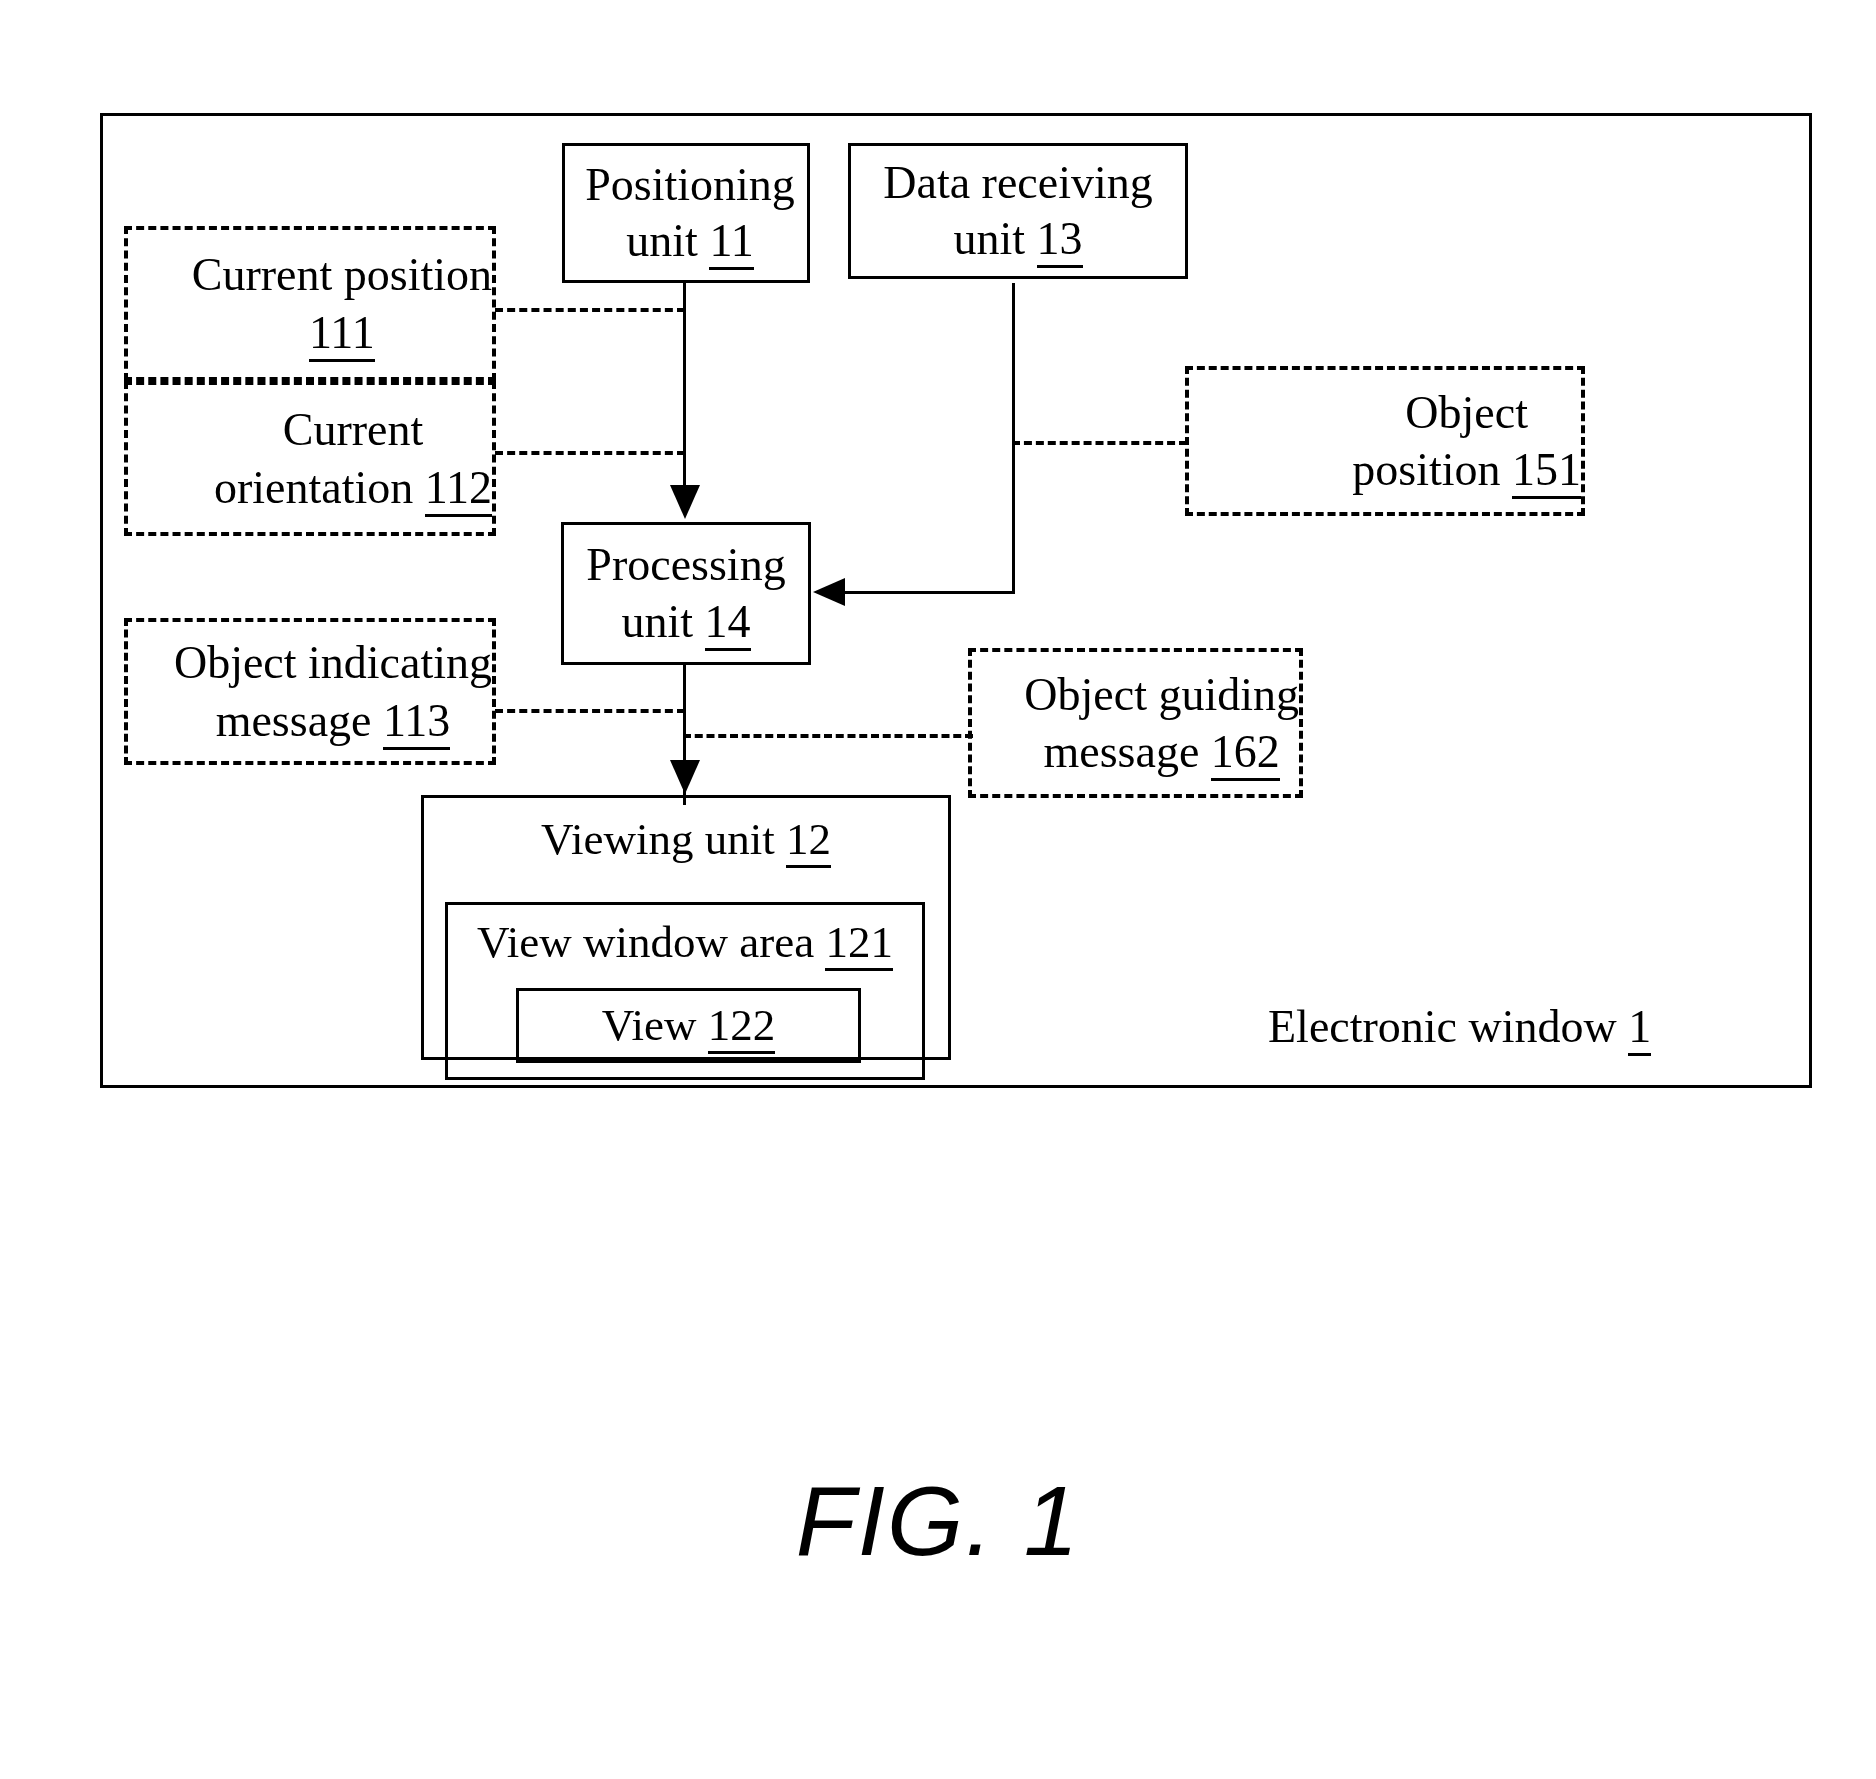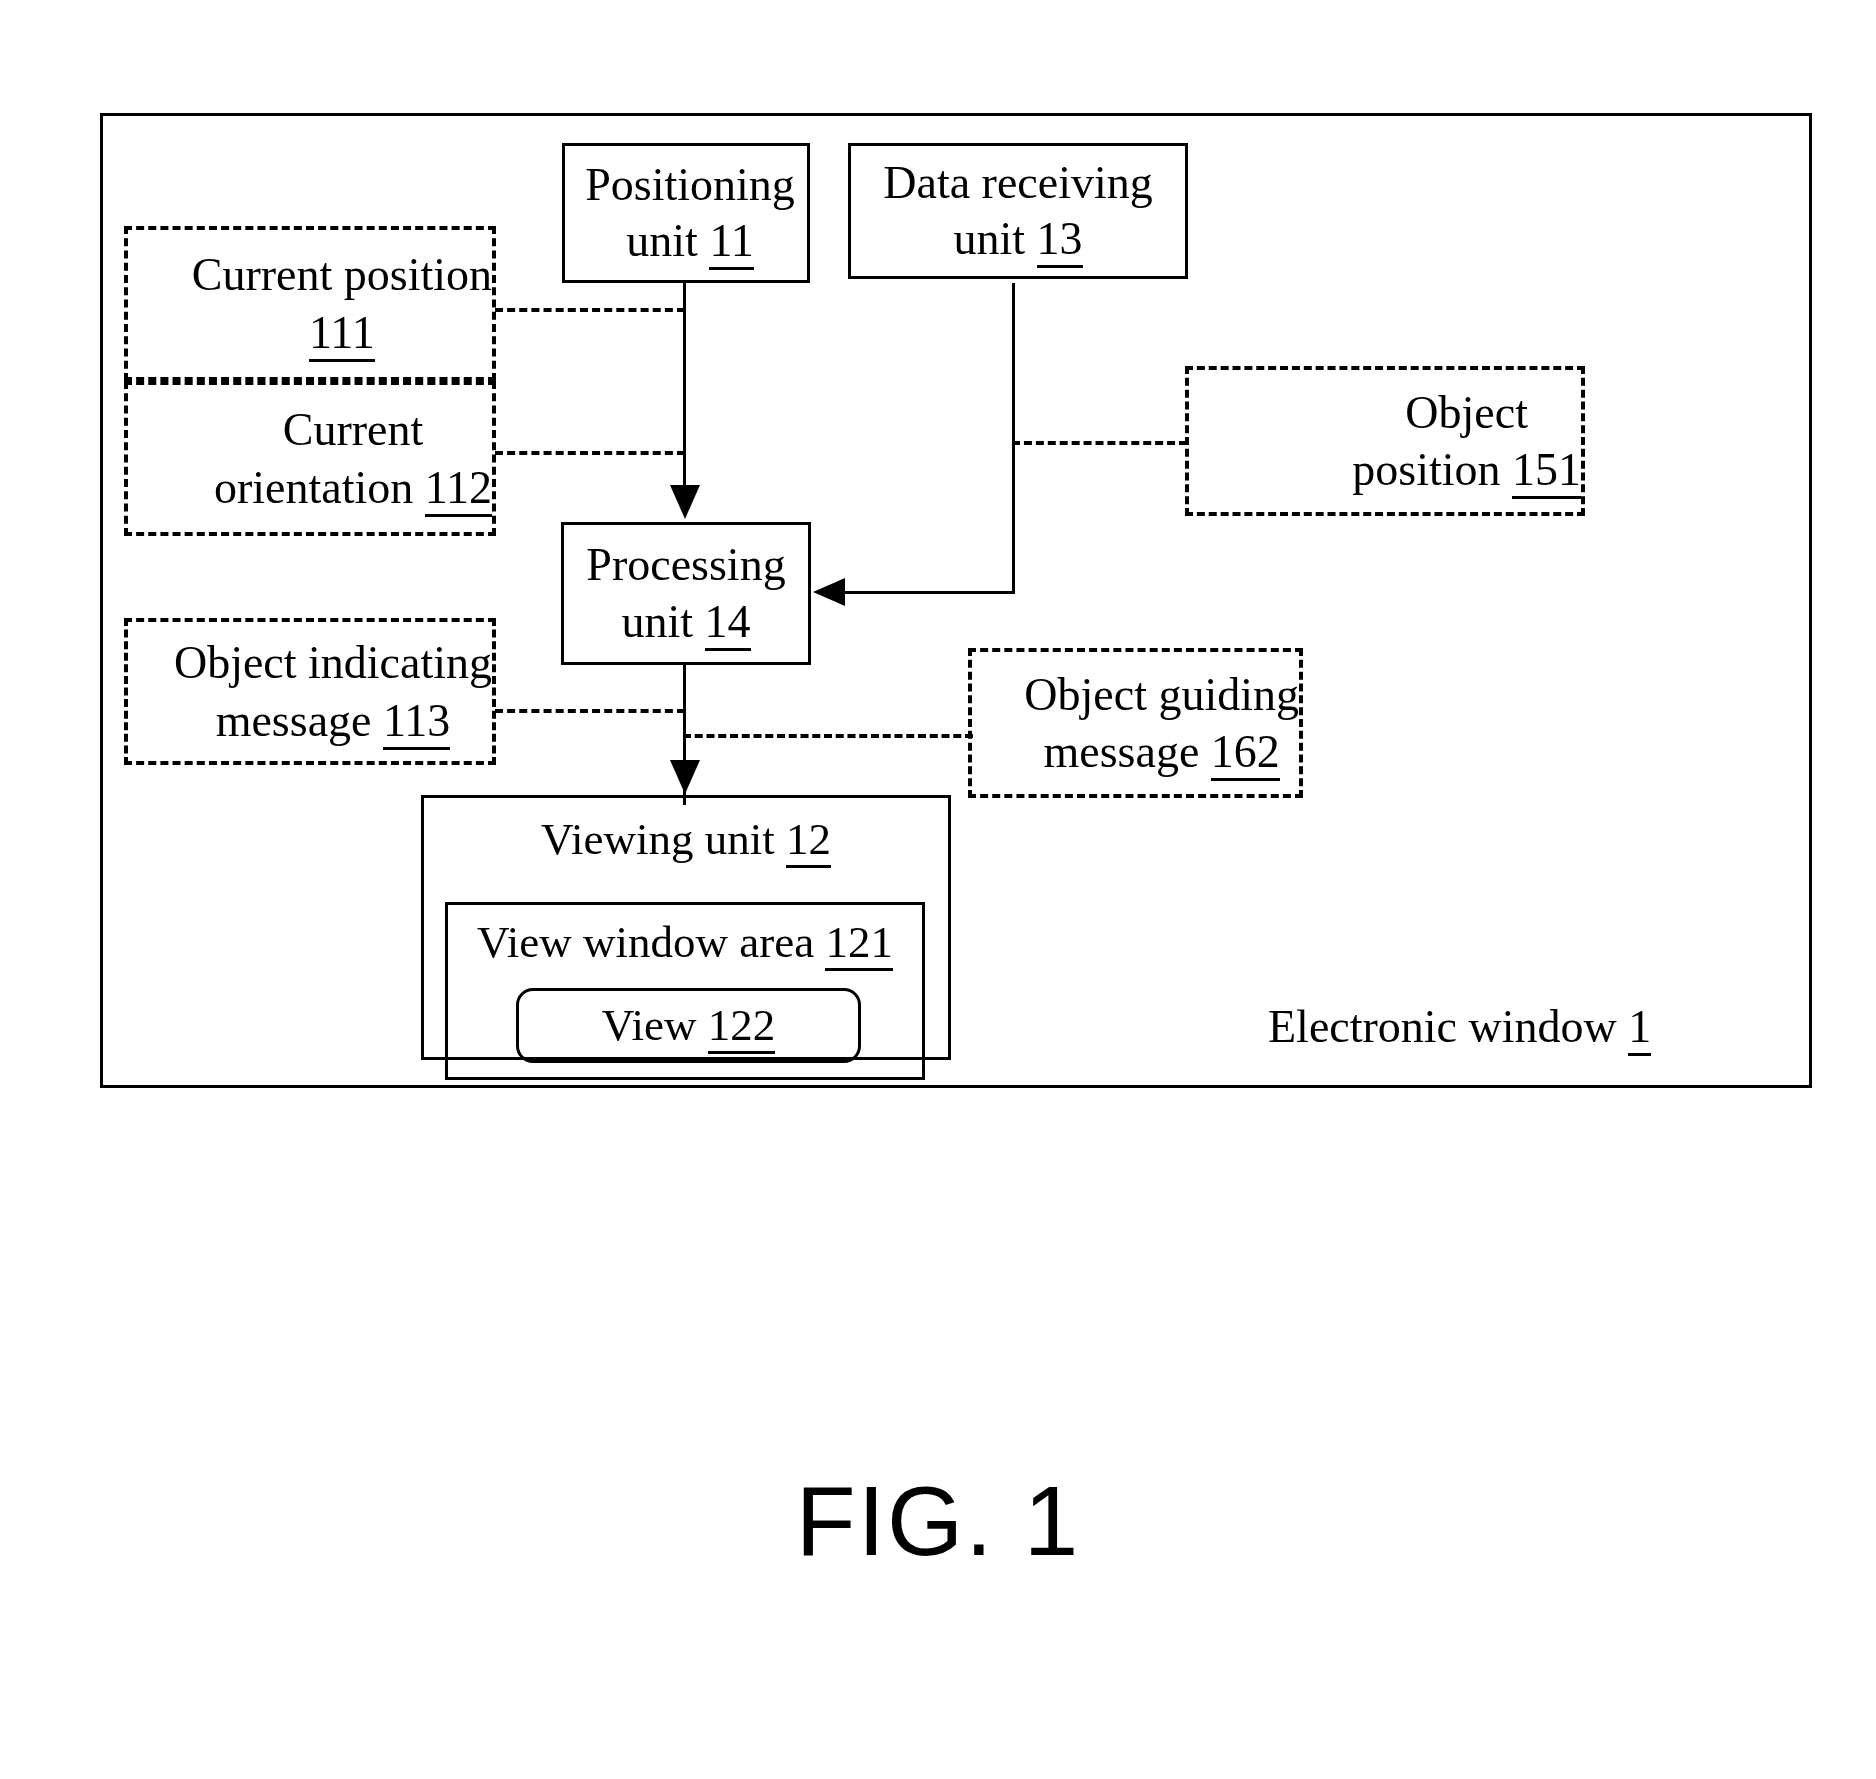--- a/index.html
+++ b/index.html
@@ -144,21 +144,21 @@
   <div class="box" style="left:421px; top:795px; width:530px; height:265px; display:block;">
     <div class="lbl t-view" style="left:0; right:0; top:14px; text-align:center; white-space:nowrap;">
       <span>Viewing unit </span><u class="refnum">12</u>
     </div>
 
     <div class="box" style="left:21px; top:68px; width:480px; height:178px; display:block;margin-top:36px;">
       <div class="lbl t-view" style="left:0; right:0; top:10px; text-align:center; white-space:nowrap;">
         <span>View window area </span><u class="refnum">121</u>
       </div>
 
-      <div class="box t-view" style="left:68px; top:83px; width:345px; height:75px;border-radius:17px;">
+      <div class="box t-view" style="left:68px; top:83px; width:345px; height:75px;">
         <span>
           <span>View </span><u class="refnum">122</u>
         </span>
       </div>
     </div>
   </div>
 
   <div class="lbl t-outer" style="left:1268px; top:1000px;">
     <span>Electronic window </span><u class="refnum">1</u>
   </div>
@@ -191,17 +191,17 @@
     </span>
   </div>
 
   <div class="dbox t-dash" style="left:968px; top:648px; width:335px; height:150px;">
     <span>
       <span>Object guiding</span><br>
       <span>message </span><u class="refnum">162</u>
     </span>
   </div>
 
-  <div class="figcaption" style="left:0; right:0; top:1465px; font-size:98px; letter-spacing:2px;">
+  <div class="figcaption" style="left:0; right:0; top:1465px; font-size:98px; letter-spacing:2px;font-style:italic;">
     <span>FIG. 1</span>
   </div>
 
 </div>
 
 </body></html>

